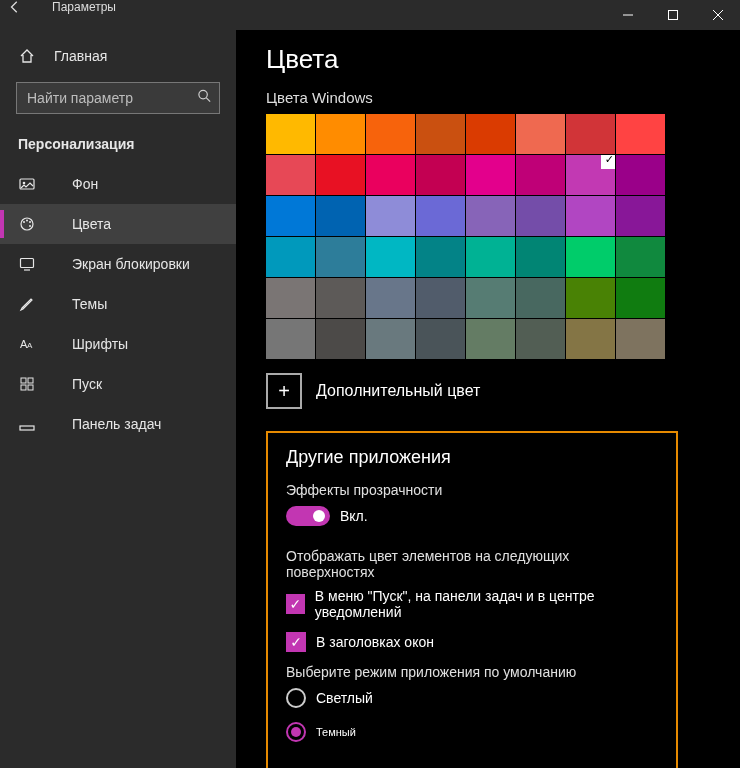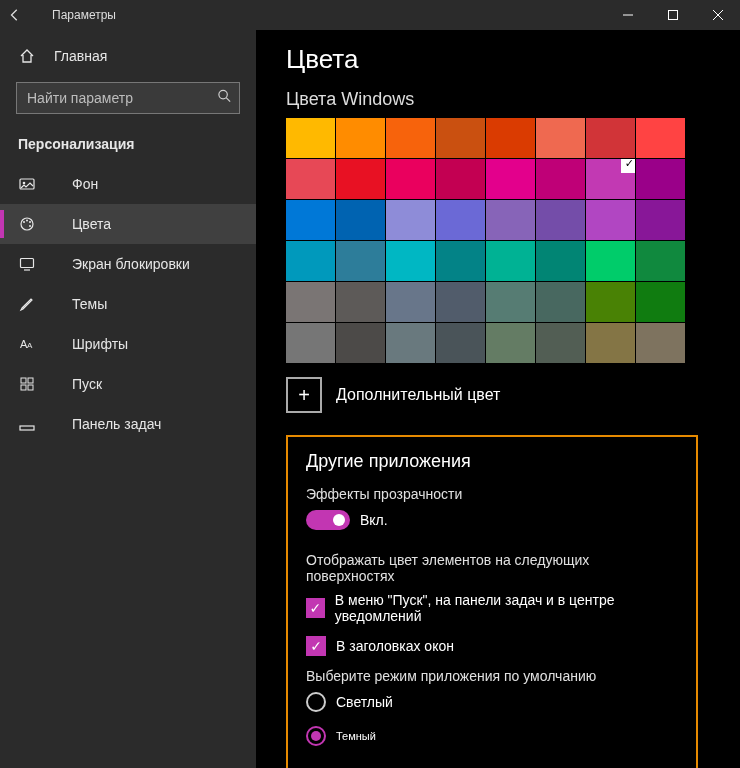--- a/index.html
+++ b/index.html
@@ -1,43 +1,43 @@
 <!DOCTYPE html>
 <html><head>
 <meta charset="utf-8">
 <style>
   * { margin: 0; padding: 0; box-sizing: border-box; font-family: "Segoe UI", Arial, sans-serif; }
   body { width: 740px; height: 768px; background: #000; color: #fff; overflow: hidden; }
   .window { position: relative; width: 100%; height: 100%; display: flex; flex-direction: column; }
 
-  .titlebar { height: 30px; display: flex; align-items: center; background: #2b2b2b; }
+  .titlebar { height: 30px; display: flex; align-items: flex-start; background: #2b2b2b; }
   .titlebar .back { width: 30px; display: flex; align-items: center; justify-content: center; color: #ddd; font-size: 14px; }
   .titlebar .title { color: #ddd; font-size: 12px; margin-left: 22px; }
   .titlebar .spacer { flex: 1; }
   .win-btns { display: flex; }
   .win-btn { width: 45px; height: 30px; display: flex; align-items: center; justify-content: center; color: #fff; }
   .win-btn svg { stroke: #fff; }
 
   .body { flex: 1; display: flex; overflow: hidden; }
 
-  .sidebar { width: 256px; background: #2b2b2b; display: flex; flex-direction: column; padding-top: 8px; color: #e6e6e6; }
+  .sidebar { width: 236px; background: #2b2b2b; display: flex; flex-direction: column; padding-top: 8px; color: #e6e6e6; }
   .home { display: flex; align-items: center; gap: 18px; padding: 10px 18px; font-size: 14px; }
   .search { margin: 8px 16px 14px 16px; position: relative; }
   .search input { width: 100%; height: 32px; background: #3a3a3a; border: 1px solid #777; color: #ccc; font-size: 14px; padding: 0 32px 0 10px; }
   .search input::placeholder { color: #bdbdbd; }
   .search .s-icon { position: absolute; right: 8px; top: 50%; transform: translateY(-50%); color: #ccc; }
   .cat { padding: 8px 18px 12px 18px; font-size: 14px; font-weight: 700; }
   .nav-item { display: flex; align-items: center; gap: 36px; padding: 12px 18px; font-size: 14px; cursor: pointer; position: relative; }
   .nav-item.selected { background: #404040; }
   .nav-item.selected::before { content: ""; position: absolute; left: 0; top: 6px; bottom: 6px; width: 4px; background: #c236b2; }
   .nav-ico { width: 18px; display:flex; align-items:center; justify-content:center; color:#e6e6e6; }
 
   .content { flex: 1; background: #000; padding: 14px 20px 20px 30px; overflow-y: auto; }
   .page-title { font-size: 26px; font-weight: 350; margin-bottom: 14px; }
-  .subhead { font-size: 18px; margin-bottom: 8px; color: #ddd; }
+  .subhead { font-size: 15px; margin-bottom: 8px; color: #ddd; }
   .swatches { display: flex; flex-direction: column; gap: 1px; margin-bottom: 14px; width: 400px; }
   .swatch-row { display: flex; gap: 1px; }
   .swatch { width: 49px; height: 40px; position: relative; }
   .swatch.sel::after { content:""; position:absolute; right:0; top:0; width:14px; height:14px; background:#fff; }
   .swatch.sel::before { content:"✓"; position:absolute; right:1px; top:-2px; font-size:11px; color:#000; z-index:2; }
 
   .custom-color { display: flex; align-items: center; gap: 14px; margin-bottom: 22px; }
   .plus-box { width: 36px; height: 36px; border: 2px solid #aaa; display: flex; align-items: center; justify-content: center; font-size: 20px; color:#fff; }
 
   .other-box { border: 2px solid #e68a00; padding: 14px 18px 20px 18px; width: 412px; }

